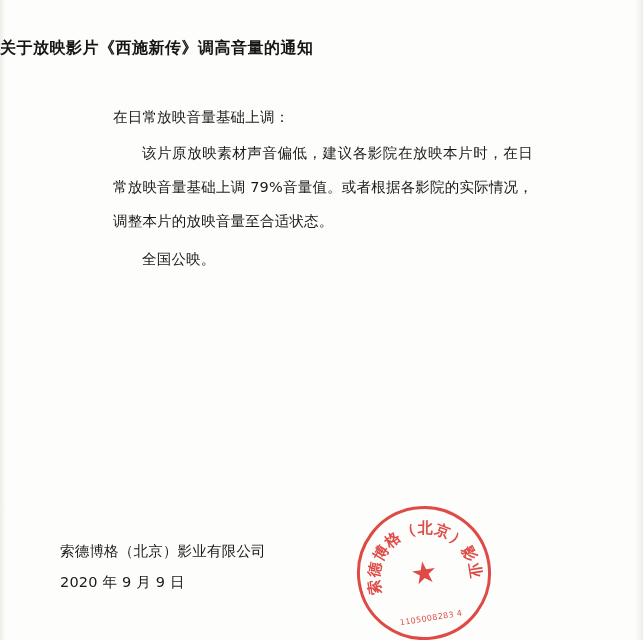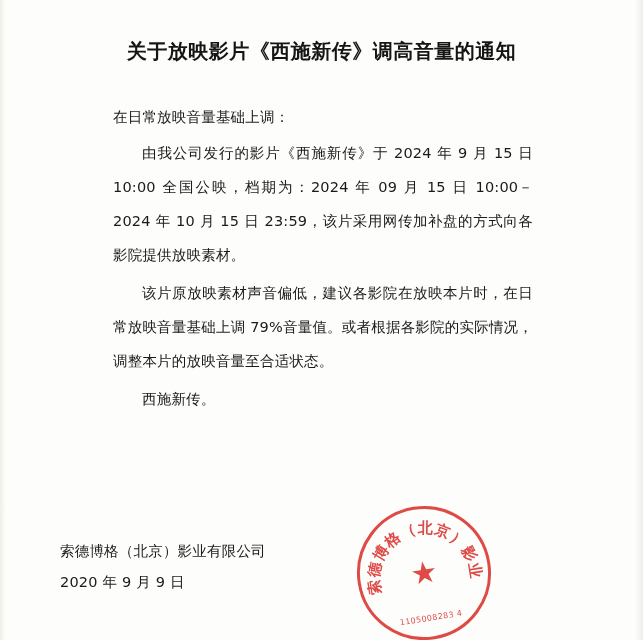--- a/index.html
+++ b/index.html
@@ -36,24 +36,23 @@
     width: 8px;
     background: linear-gradient(to left, #eeeee8, rgba(255,255,255,0));
     pointer-events: none;
   }
 
   .doc-title {
     position: absolute;
     top: 38px;
     left: 0;
     width: 643px;
-    text-align: center;
     font-family: Liberation Mono, monospace;
     font-weight: bold;
-    font-size: 20px;
+    font-size: 16px;
     letter-spacing: 0.5px;
     color: #151515;
   }
 
   .body-block {
     position: absolute;
     top: 100px;
     left: 113px;
     width: 420px;
   }
@@ -145,23 +144,22 @@
 </style>
 </head>
 <body>
 
 <div id="page">
 
   <div class="doc-title">关于放映影片《西施新传》调高音量的通知</div>
 
   <div class="body-block">
     <p class="para salutation">在日常放映音量基础上调：</p>
-    <p class="para indent">由我公司发行的影片《西施新传》于 2024 年 9 月 15 日 10:00 全国公映，档期为：2024 年 09 月 15 日 10:00－2024 年 10 月 15 日 23:59，该片采用网传加补盘的方式向各影院提供放映素材。</p>
     <p class="para indent">该片原放映素材声音偏低，建议各影院在放映本片时，在日常放映音量基础上调 79%音量值。或者根据各影院的实际情况，调整本片的放映音量至合适状态。</p>
-    <p class="para indent">西施新传。</p>
+    <p class="para indent">全国公映。</p>
   </div>
 
   <div class="signature-block">
     <div class="signature-line">索德博格（北京）影业有限公司</div>
     <div class="signature-line">2020 年 9 月 9 日</div>
   </div>
 
   <div class="seal">
     <div class="seal-inner">
       <svg class="seal-arc-text" viewBox="0 0 128 128">

